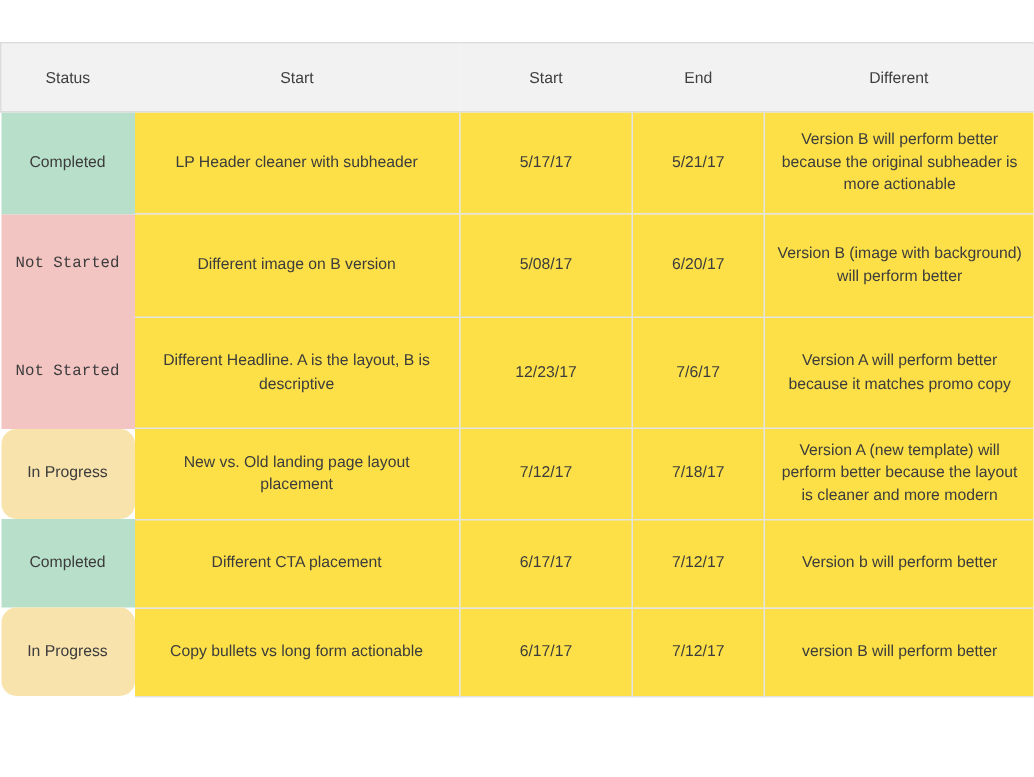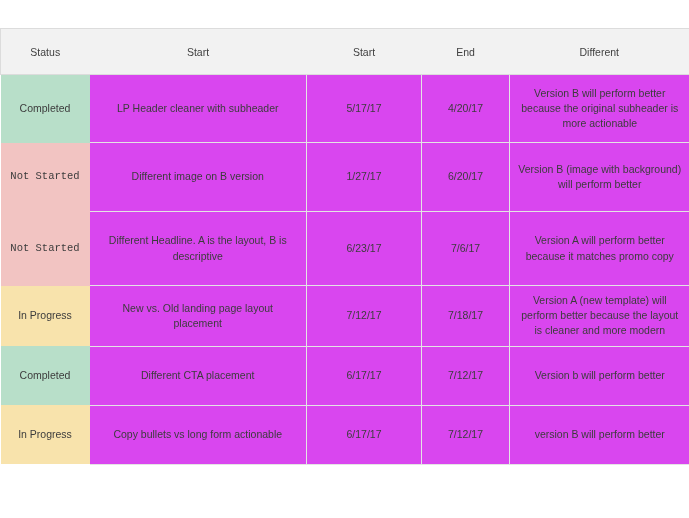--- a/index.html
+++ b/index.html
@@ -66,21 +66,21 @@
 
   tbody td {
     border-bottom: 1px solid #e4e4e4;
     border-right: 1px solid #e4e4e4;
     text-align: center;
     vertical-align: middle;
     padding: 7px 10px;
     box-sizing: border-box;
     line-height: 1.45;
     color: #3c3c3c;
-    background: #d946ef;
+    background: #fde047;
   }
   tbody td.cell-status {
     border-right: none;
     border-bottom: none;
     padding: 7px 4px;
     margin-left: 35px;
   }
   tbody td.cell-prediction {
     border-right: none;
     padding-left: 8px;
@@ -94,21 +94,21 @@
   
   tr.r0 td { height: 68px; }
   tr.r1 td { height: 69px; }
   tr.r2 td { height: 74px; }
   tr.r3 td { height: 60px; }
   tr.r4 td { height: 59px; }
   tr.r5 td { height: 59px; }
 
   .status-completed   { background: #b8dfc9 !important; }
   .status-notstarted  { background: #f2c4c2 !important; font-family: Liberation Mono, monospace; }
-  .status-inprogress  { background: #f8e3ac !important; }
+  .status-inprogress  { background: #f8e3ac !important; border-radius: 10px; }
 </style>
 </head>
 <body>
 
 <div class="page">
   <div class="table-wrap">
     <table class="ab-table">
       <colgroup>
         <col class="c-status">
         <col class="c-test">
@@ -124,36 +124,36 @@
           <th>End</th>
           <th class="last-head">Different</th>
         </tr>
       </thead>
       <tbody>
 
         <tr class="r0">
           <td class="cell-status status-completed">Completed</td>
           <td class="cell-test">LP Header cleaner with subheader</td>
           <td class="cell-start">5/17/17</td>
-          <td class="cell-end">4/20/17</td>
+          <td class="cell-end">5/21/17</td>
           <td class="cell-prediction">Version B will perform better because the original subheader is more actionable</td>
         </tr>
 
         <tr class="r1">
           <td class="cell-status status-notstarted">Not Started</td>
           <td class="cell-test">Different image on B version</td>
-          <td class="cell-start">1/27/17</td>
+          <td class="cell-start">5/08/17</td>
           <td class="cell-end">6/20/17</td>
           <td class="cell-prediction">Version B (image with background) will perform better</td>
         </tr>
 
         <tr class="r2">
           <td class="cell-status status-notstarted">Not Started</td>
           <td class="cell-test">Different Headline. A is the layout, B is descriptive</td>
-          <td class="cell-start">6/23/17</td>
+          <td class="cell-start">12/23/17</td>
           <td class="cell-end">7/6/17</td>
           <td class="cell-prediction">Version A will perform better because it matches promo copy</td>
         </tr>
 
         <tr class="r3">
           <td class="cell-status status-inprogress">In Progress</td>
           <td class="cell-test">New vs. Old landing page layout placement</td>
           <td class="cell-start">7/12/17</td>
           <td class="cell-end">7/18/17</td>
           <td class="cell-prediction">Version A (new template) will perform better because the layout is cleaner and more modern</td>

